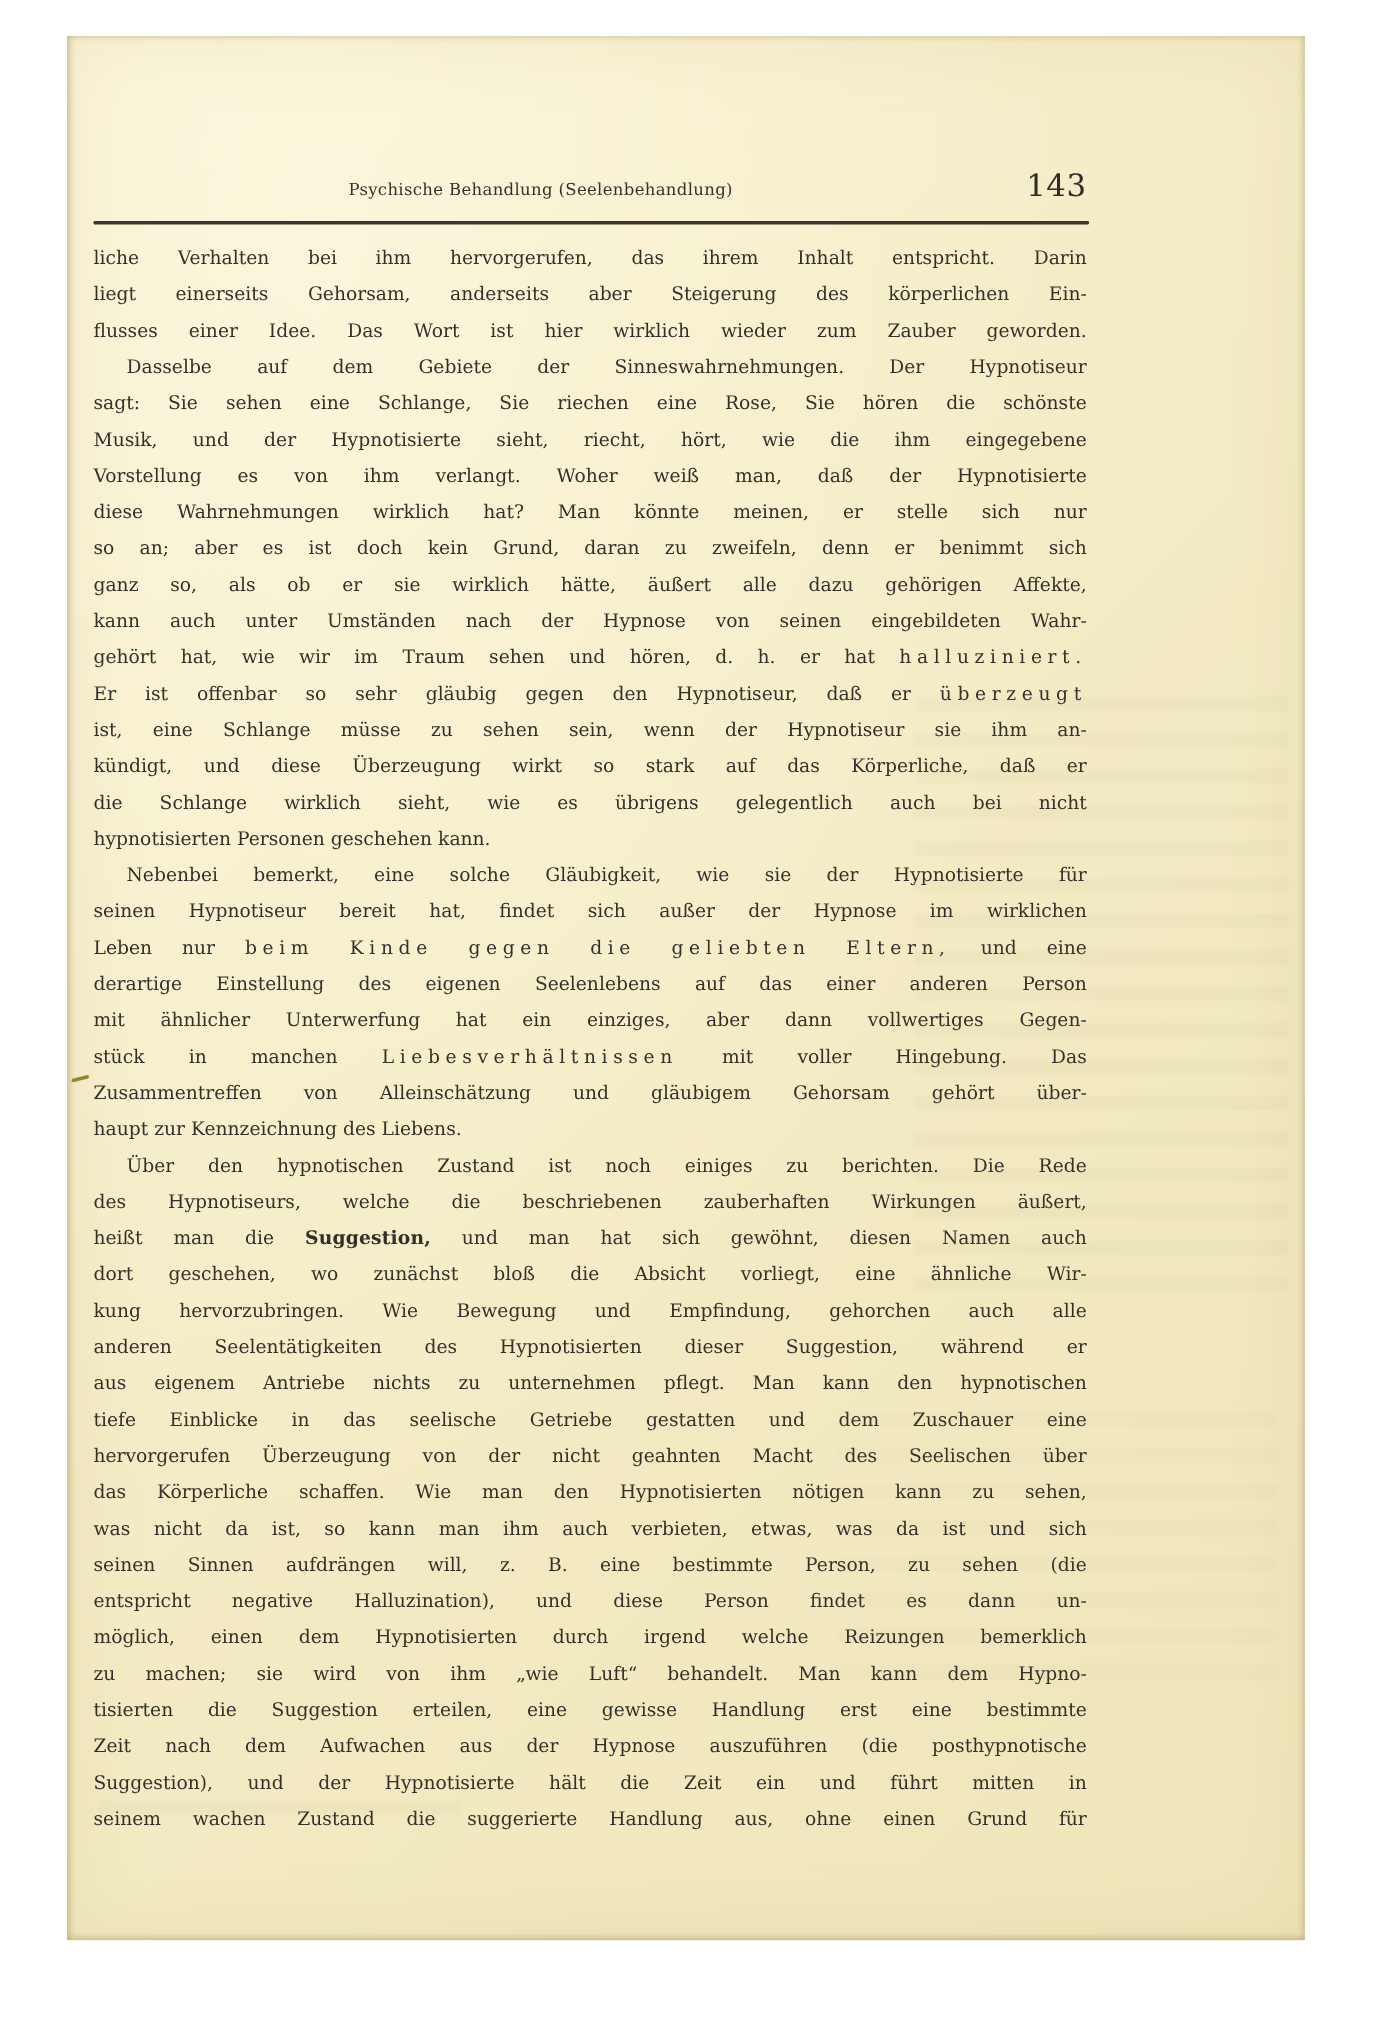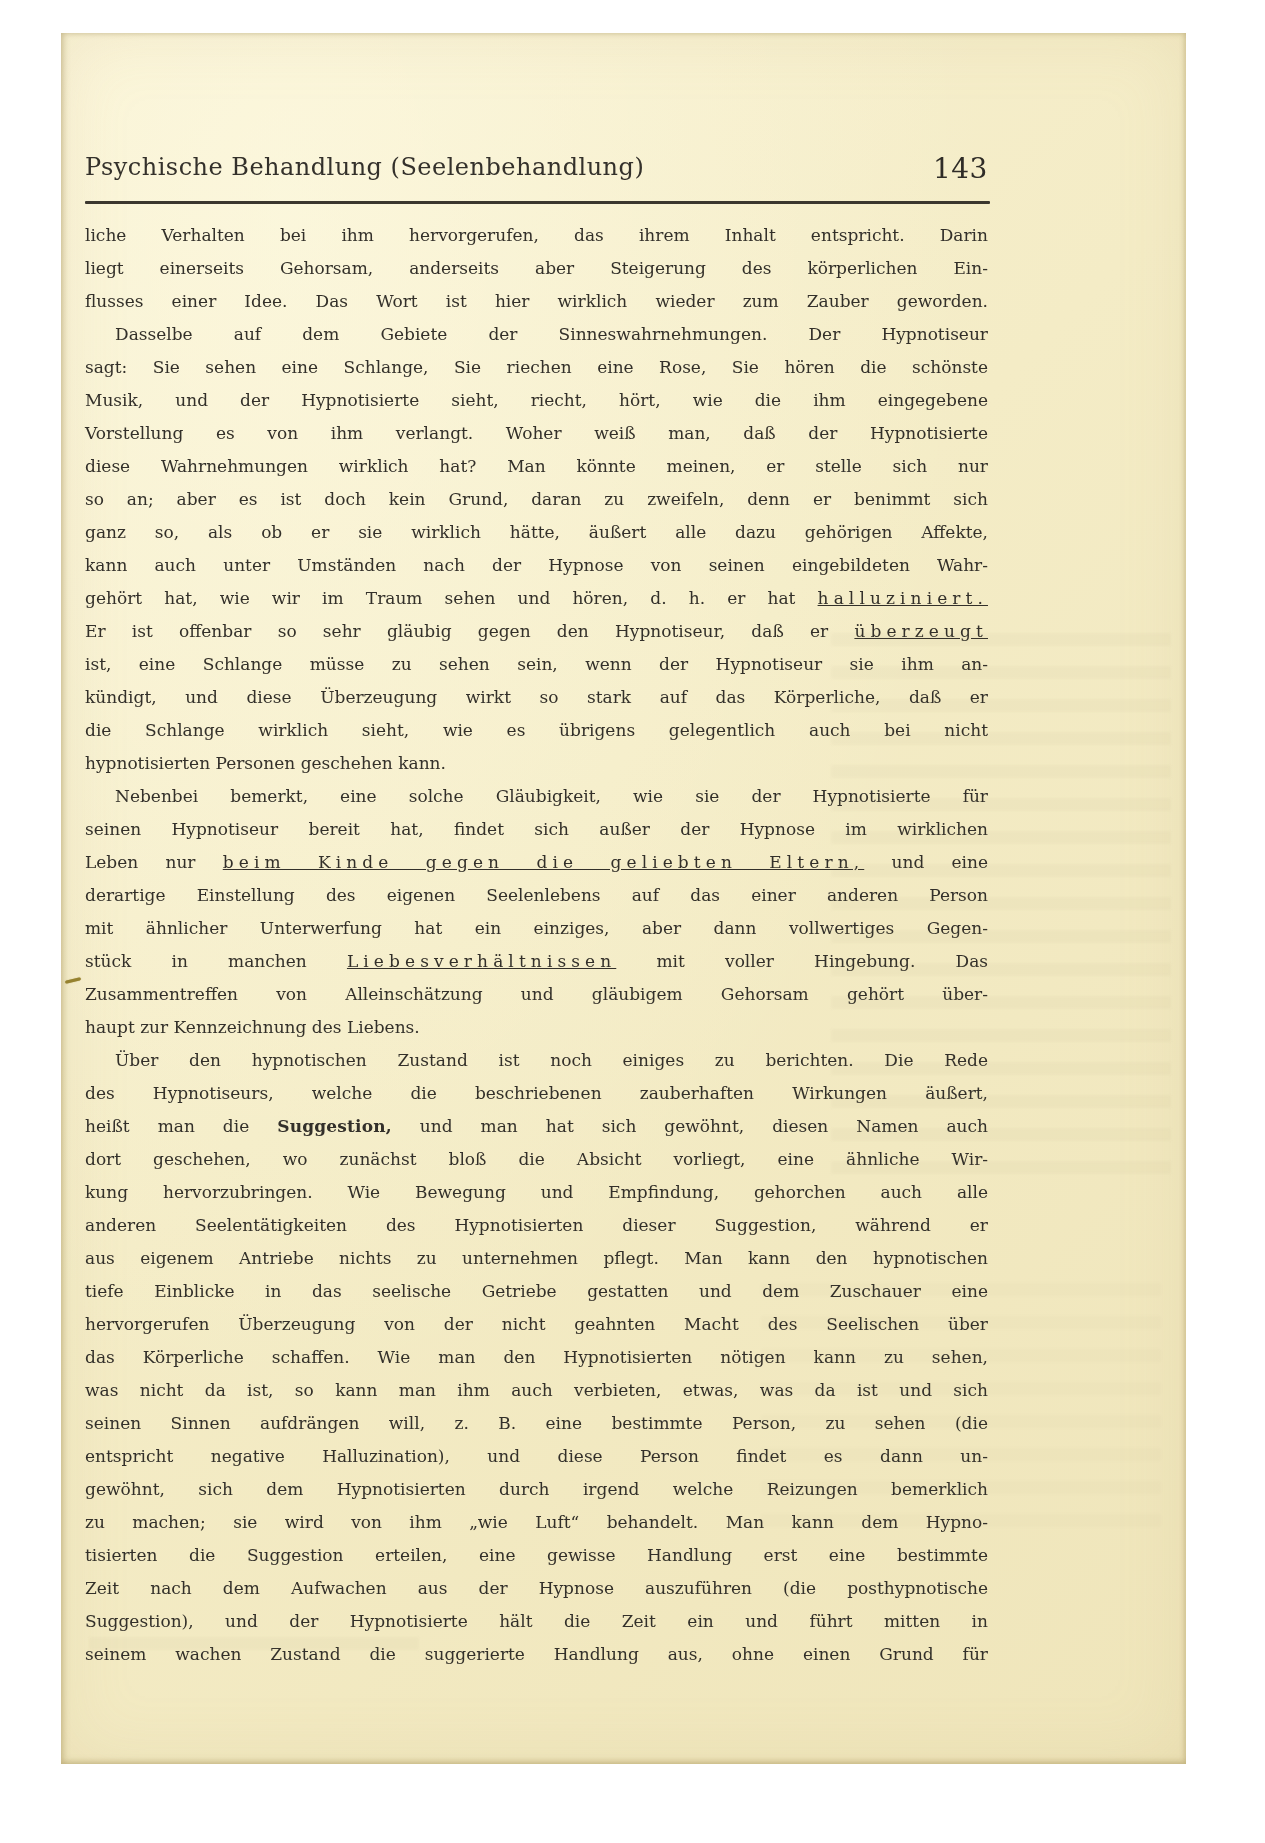--- a/index.html
+++ b/index.html
@@ -21,22 +21,22 @@
       inset 3px 0 6px rgba(150,130,70,0.28),
       inset -2px 0 5px rgba(150,130,70,0.18),
       inset 0 -3px 6px rgba(150,130,70,0.22),
       inset 0 0 70px rgba(190,170,110,0.16);
   }
   .running-head{
     position:absolute;left:24px;top:108px;width:903px;height:40px;
   }
   .head-title{
     position:absolute;left:0;right:90px;bottom:0;
-    text-align:left;
-    font-size:24px;color:#34312b;letter-spacing:0.02em;
+    text-align:center;
+    font-size:15px;color:#34312b;letter-spacing:0.02em;
     white-space:nowrap;
   }
   .head-pagenum{
     position:absolute;right:0;bottom:-4px;
     font-size:28px;color:#2f2c27;letter-spacing:0.02em;
   }
   .head-rule{
     position:absolute;left:24px;top:168px;width:905px;height:3px;
     background:#3b372e;border-radius:1px;
   }
@@ -46,21 +46,21 @@
   }
   .para{margin:0;}
   .line{
     text-align:justify;
     -webkit-text-align-last:justify;
     text-align-last:justify;
     height:33px;overflow:visible;white-space:normal;
   }
   .line.no-just{text-align-last:left;}
   .line.indent{text-indent:30px;}
-  .sperr{letter-spacing:0.30em;text-decoration:underline;}
+  .sperr{letter-spacing:0.30em;}
   .bold{font-weight:bold;letter-spacing:0.01em;}
   .margin-mark{
     position:absolute;left:4px;top:946px;width:16px;height:3px;
     background:#96822f;border-radius:2px;transform:rotate(-14deg);
     box-shadow:0 0 1px rgba(150,130,47,0.6);
   }
   .bleed{
     position:absolute;
     filter:blur(1.6px);
     opacity:0.38;
@@ -124,21 +124,21 @@
           <div class="line"><span>dort geschehen, wo zunächst bloß die Absicht vorliegt, eine ähnliche Wir-</span></div>
           <div class="line"><span>kung hervorzubringen. Wie Bewegung und Empfindung, gehorchen auch alle</span></div>
           <div class="line"><span>anderen Seelentätigkeiten des Hypnotisierten dieser Suggestion, während er</span></div>
           <div class="line"><span>aus eigenem Antriebe nichts zu unternehmen pflegt. Man kann den hypnotischen</span></div>
           <div class="line"><span>tiefe Einblicke in das seelische Getriebe gestatten und dem Zuschauer eine</span></div>
           <div class="line"><span>hervorgerufen Überzeugung von der nicht geahnten Macht des Seelischen über</span></div>
           <div class="line"><span>das Körperliche schaffen. Wie man den Hypnotisierten nötigen kann zu sehen,</span></div>
           <div class="line"><span>was nicht da ist, so kann man ihm auch verbieten, etwas, was da ist und sich</span></div>
           <div class="line"><span>seinen Sinnen aufdrängen will, z. B. eine bestimmte Person, zu sehen (die</span></div>
           <div class="line"><span>entspricht negative Halluzination), und diese Person findet es dann un-</span></div>
-          <div class="line"><span>gewöhnt, sich dem Hypnotisierten durch irgend welche Reizungen bemerklich</span></div>
+          <div class="line"><span>möglich, einen dem Hypnotisierten durch irgend welche Reizungen bemerklich</span></div>
           <div class="line"><span>zu machen; sie wird von ihm „wie Luft“ behandelt. Man kann dem Hypno-</span></div>
           <div class="line"><span>tisierten die Suggestion erteilen, eine gewisse Handlung erst eine bestimmte</span></div>
           <div class="line"><span>Zeit nach dem Aufwachen aus der Hypnose auszuführen (die posthypnotische</span></div>
           <div class="line"><span>Suggestion), und der Hypnotisierte hält die Zeit ein und führt mitten in</span></div>
           <div class="line"><span>seinem wachen Zustand die suggerierte Handlung aus, ohne einen Grund für</span></div>
         </div>
       </div>
 
     <div class="margin-mark"></div>
 

